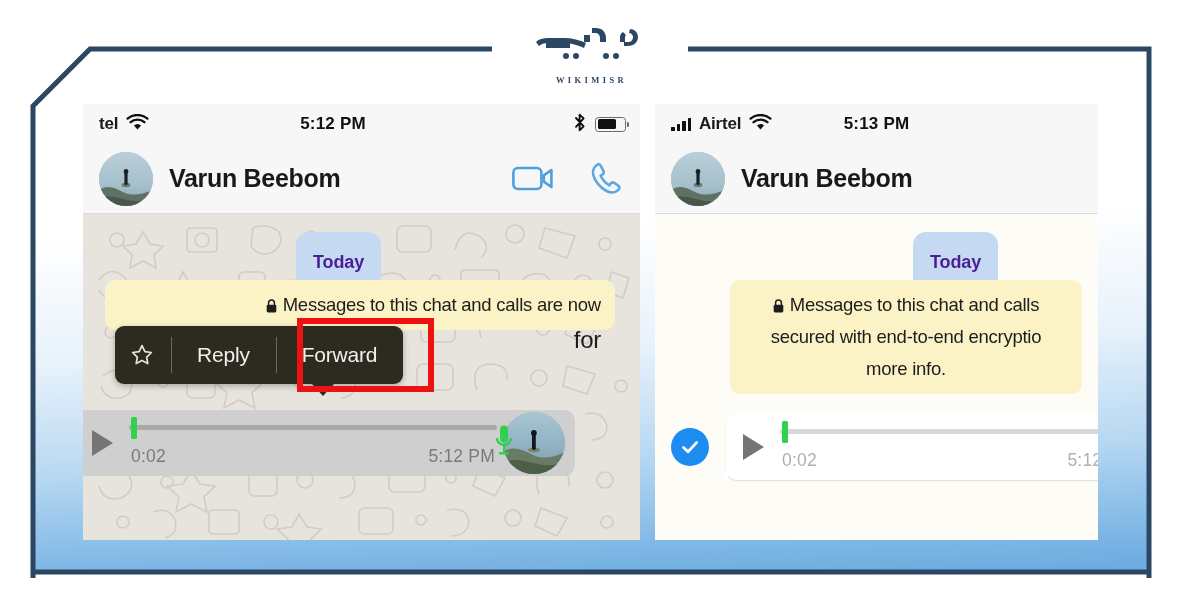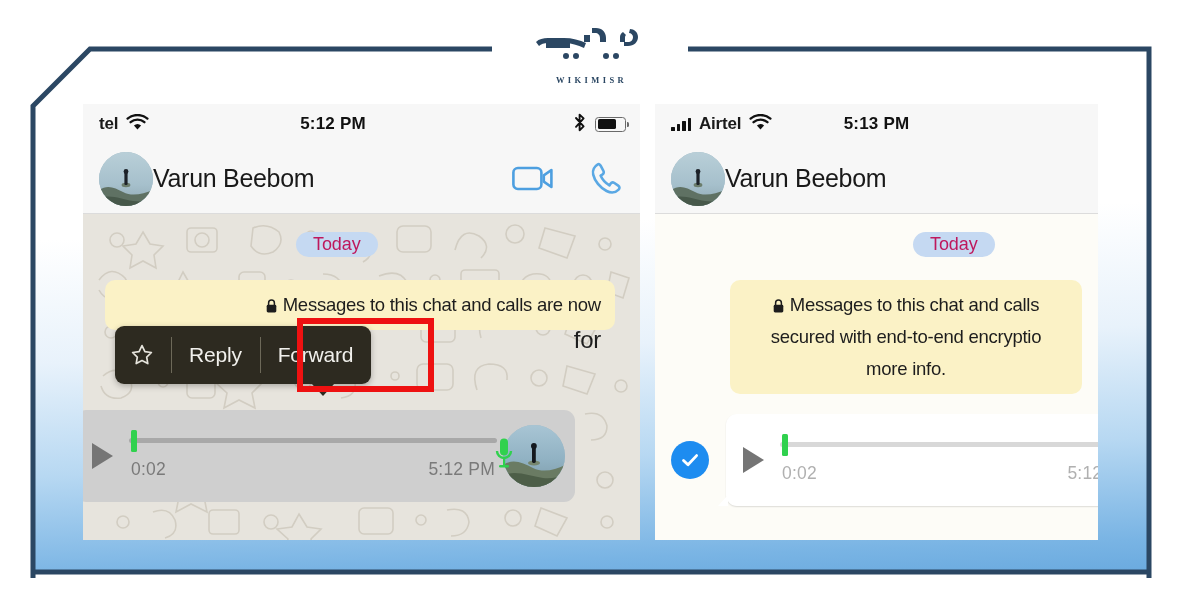--- a/index.html
+++ b/index.html
@@ -189,22 +189,23 @@
     width: 54px; height: 54px;
     border-radius: 50%;
     overflow: hidden;
     flex: 0 0 auto;
     position: relative;
     background: #9fb8c4;
   }
   .avatar svg { display: block; width: 100%; height: 100%; }
   .contact-name {
     font-size: 25px;
-    font-weight: 400;
+    font-weight: 700;
     color: #191919;
+    margin-left: 16px;
     letter-spacing: -0.3px;
     white-space: nowrap;
   }
   .head-actions {
     position: absolute;
     right: 16px;
     display: flex;
     align-items: center;
     gap: 34px;
   }
@@ -224,26 +225,26 @@
   .wallpaper svg { position: absolute; inset: 0; width: 100%; height: 100%; }
   .plainpaper {
     position: absolute;
     inset: 0;
     background: #fdfcf7;
   }
 
   .daypill {
     position: absolute;
     top: 18px;
-    padding: 2px 17px;
+    padding: 20px 17px;
     background: #c5d9f2;
     border-radius: 13px;
     font-size: 18px;
-    font-weight: 400;
-    color: #be185d;
+    font-weight: 700;
+    color: #4c1d95;
     letter-spacing: -0.1px;
   }
   .shot-left .daypill { left: 213px; }
   .shot-right .daypill { left: 258px; }
 
   .encrypt {
     position: absolute;
     background: #fbf2c6;
     border-radius: 10px;
     box-sizing: border-box;
@@ -284,21 +285,21 @@
     border-radius: 9px;
     display: flex;
     align-items: stretch;
     z-index: 6;
     box-shadow: 0 2px 6px rgba(0,0,0,0.28);
   }
   .ctx-item {
     display: flex;
     align-items: center;
     justify-content: center;
-    padding: 0 18px;
+    padding: 0 26px;
     color: #f1f0ec;
     font-size: 21px;
     font-weight: 400;
     letter-spacing: -0.2px;
     position: relative;
     white-space: nowrap;
   }
   .ctx-item + .ctx-item::before {
     content: "";
     position: absolute;
@@ -350,21 +351,21 @@
   }
   .selcheck svg { display: block; }
 
   .audio-bubble {
     position: relative;
     border-radius: 11px;
     box-sizing: border-box;
     display: flex;
     align-items: center;
     padding: 12px 10px 12px 14px;
-    height: 92px;
+    height: 66px;
     justify-content: flex-end;
   }
   .shot-left .audio-bubble {
     width: 500px;
     background: #cfcfcf;
   }
   .shot-right .audio-bubble {
     width: 420px;
     background: #ffffff;
     box-shadow: 0 1px 1.5px rgba(0,0,0,0.13);

